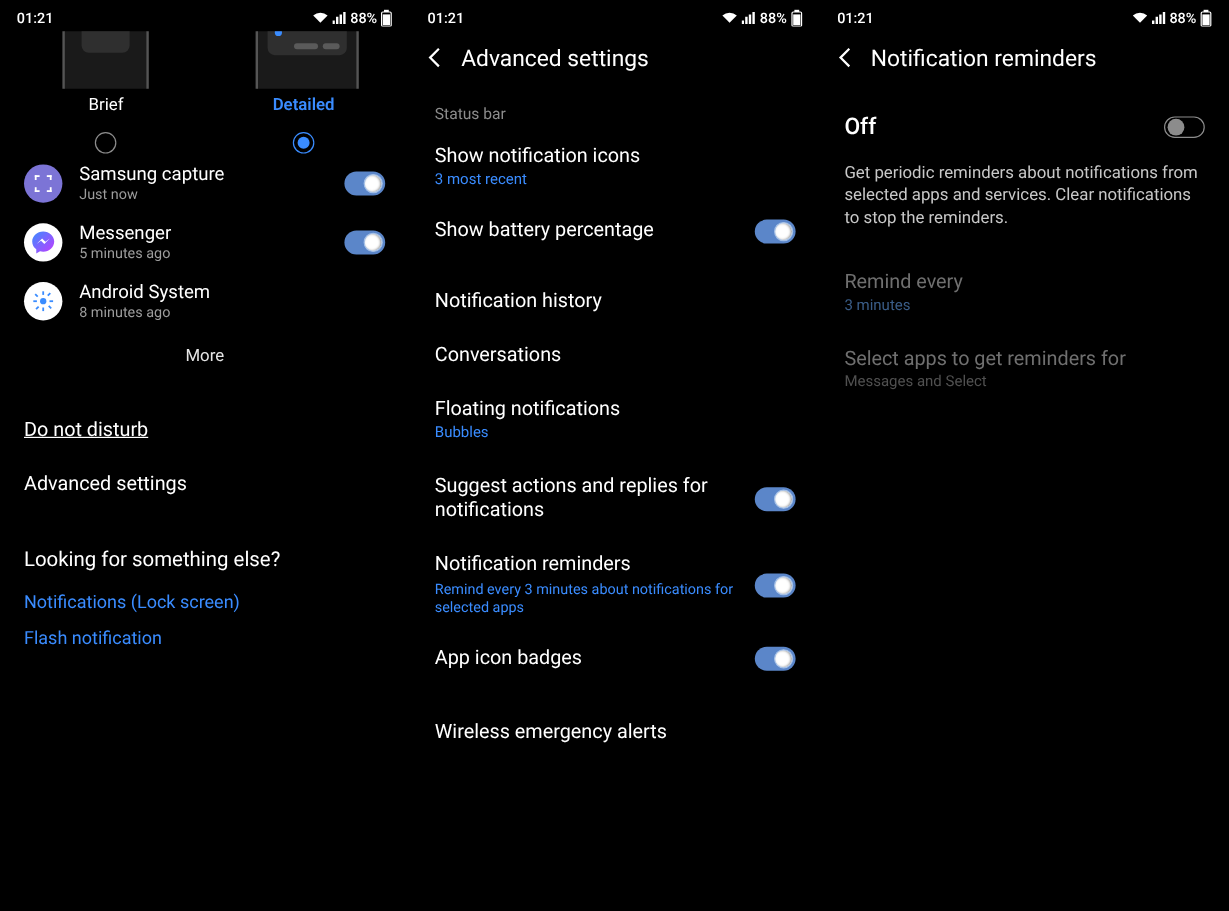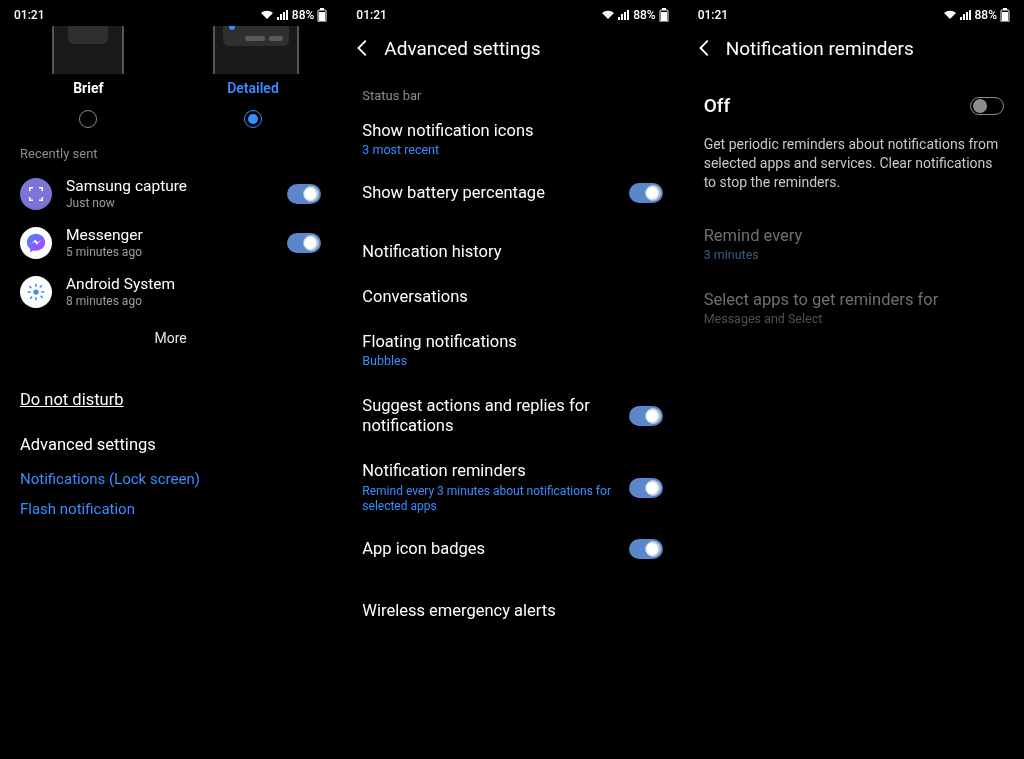--- a/index.html
+++ b/index.html
@@ -45,21 +45,21 @@
   .preview { width:100px; height:48px; position:relative; overflow:hidden;}
   .preview .frame { position:absolute; top:-28px; left:14px; width:72px; height:120px; border:2px solid #555; border-radius:8px; background:#1a1a1a; }
   .preview .bubble { position:absolute; background:#2f2f2f; border-radius:6px; }
   .style-brief .bubble { width:40px; height:28px; top:-10px; left:30px; }
   .style-detailed .frame{ left:10px; width:86px;}
   .style-detailed .bubble { width:66px; height:26px; top:-6px; left:20px; }
   .style-detailed .bubble .dot{position:absolute; width:6px;height:6px;border-radius:50%;background:#3a8cff; top:4px; left:6px;}
   .style-detailed .bubble .line{position:absolute; height:5px; border-radius:3px; background:#5a5a5a;}
   .style-detailed .bubble .l1{top:16px; left:22px; width:20px;}
   .style-detailed .bubble .l2{top:16px; left:46px; width:14px;}
-  .style-name { font-size:14px; margin-top:6px;font-weight:bold; }
+  .style-name { font-size:14px; margin-top:6px; }
   .style-name.sel{ color:#3a8cff; font-weight:600;}
   .radio { margin-top:14px; width:18px; height:18px; border-radius:50%; border:1.5px solid #8c8c8c; position:relative;}
   .radio.sel { border-color:#3a8cff; }
   .radio.sel::after{ content:""; position:absolute; inset:3px; background:#3a8cff; border-radius:50%; }
 
   .app-row { display:flex; align-items:center; padding:8px 20px; gap:14px; }
   .app-ic { width:32px; height:32px; border-radius:50%; display:flex; align-items:center; justify-content:center; flex:0 0 32px; }
   .ic-capture{ background:#7c74d6; }
   .ic-msgr{ border-radius:50%; background:#fff;}
   .ic-andsys{ background:#fff; }
@@ -122,21 +122,20 @@
               <span class="dot"></span>
               <span class="line l1"></span>
               <span class="line l2"></span>
             </div>
           </div>
         <div class="style-name sel">Detailed</div>
         <div class="radio sel"></div>
       </div>
     </div>
 
-    <div class="section-hdr">Recently sent</div>
 
     <div class="app-row">
       <div class="app-ic ic-capture">
         <svg width="16" height="16" viewBox="0 0 16 16">
             <rect x="1" y="1" width="4" height="1.5" fill="#fff"></rect>
             <rect x="1" y="1" width="1.5" height="4" fill="#fff"></rect>
             <rect x="11" y="1" width="4" height="1.5" fill="#fff"></rect>
             <rect x="13.5" y="1" width="1.5" height="4" fill="#fff"></rect>
             <rect x="1" y="13.5" width="4" height="1.5" fill="#fff"></rect>
             <rect x="1" y="11" width="1.5" height="4" fill="#fff"></rect>
@@ -195,20 +194,21 @@
 
     <div class="more">More</div>
 
     <div class="row" style="padding-top:26px;text-decoration:underline;">
       <div class="label">Do not disturb</div>
     </div>
     <div class="row" style="padding-top:16px;">
       <div class="label">Advanced settings</div>
     </div>
 
+    <div class="looking-hdr">Looking for something else?</div>
     <div class="link">Notifications (Lock screen)</div>
     <div class="link">Flash notification</div>
   </div>
 
   <div class="shot">
     <div class="status">
       <span>01:21</span>
       <span class="right">
         <svg width="14" height="10" viewBox="0 0 14 10">
             <path d="M7 9L1 3a9 9 0 0112 0L7 9z" fill="#fff"></path>

